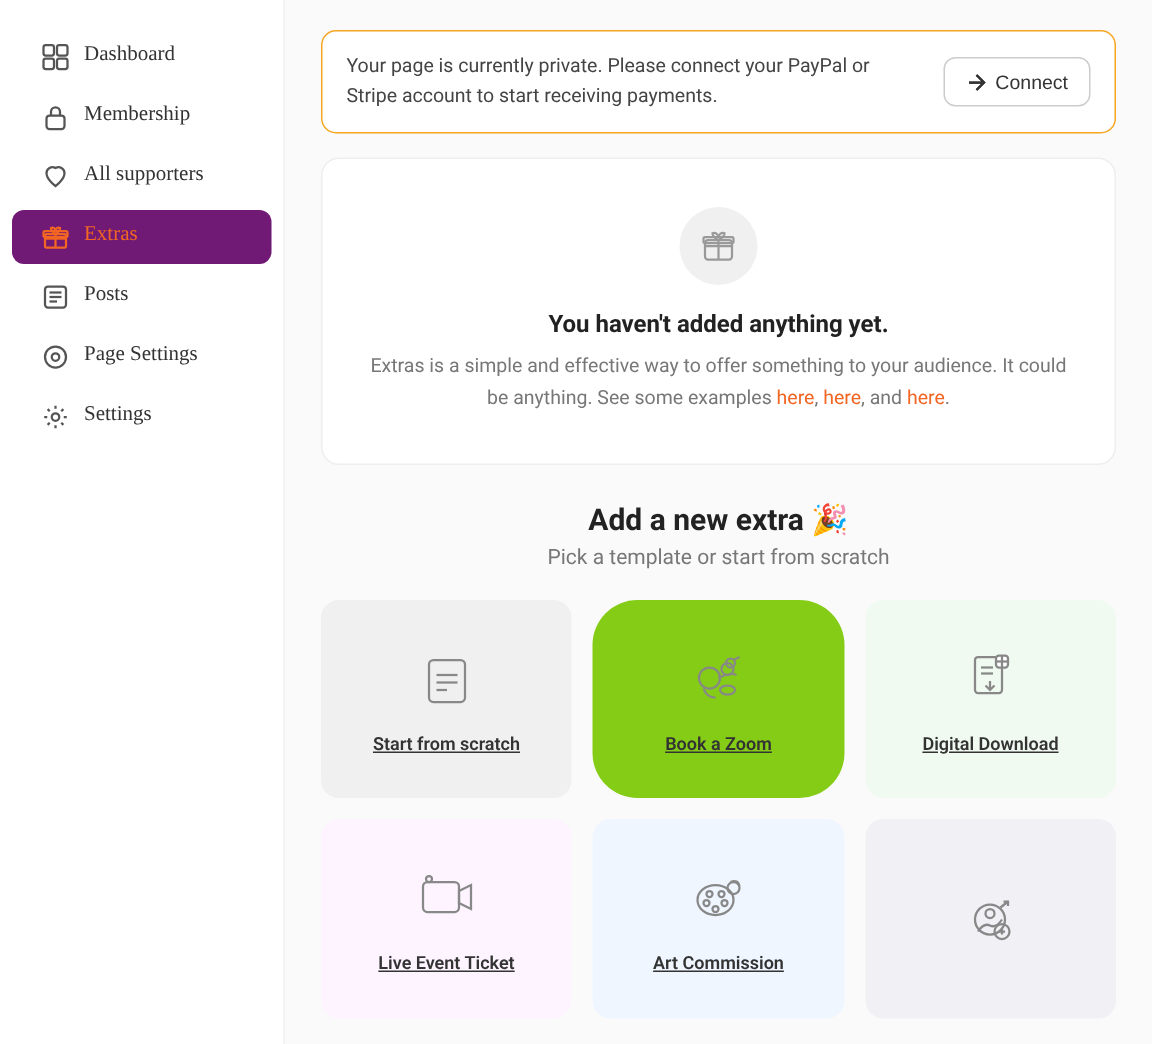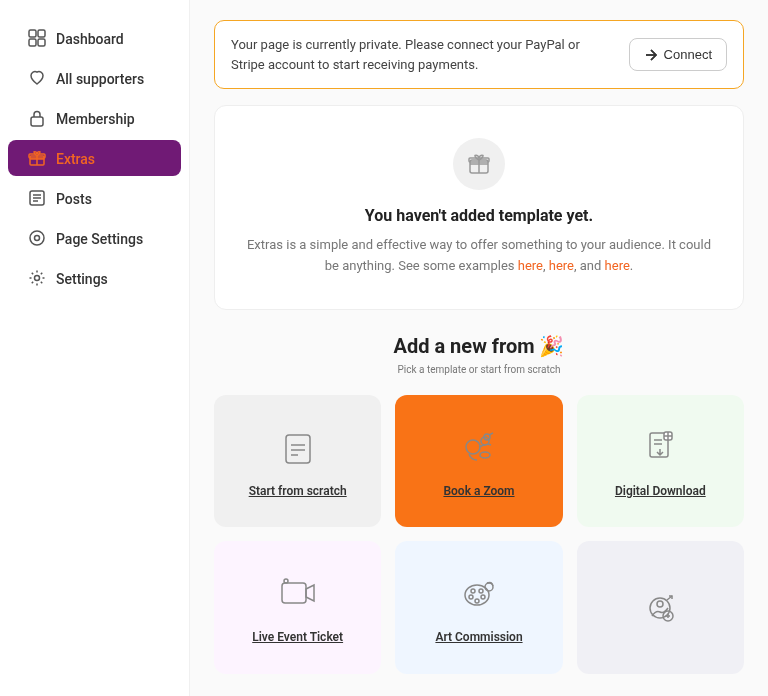--- a/index.html
+++ b/index.html
@@ -18,29 +18,30 @@
       min-width: 190px;
       background: #fff;
       border-right: 1px solid #f0f0f0;
       padding: 20px 0;
       display: flex;
       flex-direction: column;
       gap: 4px;
     }
     .sidebar-item {
       display: flex;
-      align-items: flex-end;
+      align-items: flex-start;
       gap: 10px;
       padding: 9px 20px;
       cursor: pointer;
       border-radius: 8px;
       margin: 0 8px;
       color: #333;
       font-size: 14px;
       font-weight: 500;
+      font-family: Liberation Serif, serif;
     }
     .sidebar-item.active {
       background: #701a75;
       color: #f26522;
     }
     .sidebar-item .icon {
       width: 18px;
       height: 18px;
       display: flex;
       align-items: center;
@@ -129,21 +130,21 @@
       text-align: center;
       margin-bottom: 20px;
     }
     .add-extra-title {
       font-size: 20px;
       font-weight: 700;
       color: #222;
       margin-bottom: 6px;
     }
     .add-extra-subtitle {
-      font-size: 10px;
+      font-size: 14px;
       color: #777;
     }
 
     
     .template-grid {
       display: grid;
       grid-template-columns: repeat(3, 1fr);
       gap: 14px;
     }
 
@@ -170,21 +171,21 @@
     .template-card .card-label {
       font-size: 12px;
       font-weight: 600;
       color: #333;
       text-align: right;
       line-height: 1.4;
       text-decoration: underline;
     }
 
     .card-scratch { background: #f0f0f0; }
-    .card-zoom { background: #f97316; }
+    .card-zoom { background: #84cc16; border-radius: 30px; }
     .card-download { background: #f0faf0; }
     .card-event { background: #fdf4ff; }
     .card-commission { background: #eff6ff; }
     .card-instagram { background: #f0f0f5; }
 
     
     svg { overflow: visible; }
   </style>
 </head>
 <body>
@@ -198,34 +199,34 @@
         <rect x="1" y="10" width="7" height="7" rx="1.5"></rect>
         <rect x="10" y="10" width="7" height="7" rx="1.5"></rect>
       </svg>
     </span>
     <span>Dashboard</span>
   </div>
 
   <div class="sidebar-item">
     <span class="icon">
       <svg width="18" height="18" viewBox="0 0 18 18" fill="none" stroke="#555" stroke-width="1.5">
-        <path d="M9 15s-6-4.35-6-8.5a4 4 0 0 1 6-3.46A4 4 0 0 1 15 6.5C15 10.65 9 15 9 15z"></path>
-      </svg>
-    </span>
-    <span>All supporters</span>
-  </div>
-
-  <div class="sidebar-item">
-    <span class="icon">
-      <svg width="18" height="18" viewBox="0 0 18 18" fill="none" stroke="#555" stroke-width="1.5">
         <rect x="3" y="8" width="12" height="9" rx="2"></rect>
         <path d="M6 8V5.5a3 3 0 0 1 6 0V8"></path>
       </svg>
     </span>
     <span>Membership</span>
+  </div>
+
+  <div class="sidebar-item">
+    <span class="icon">
+      <svg width="18" height="18" viewBox="0 0 18 18" fill="none" stroke="#555" stroke-width="1.5">
+        <path d="M9 15s-6-4.35-6-8.5a4 4 0 0 1 6-3.46A4 4 0 0 1 15 6.5C15 10.65 9 15 9 15z"></path>
+      </svg>
+    </span>
+    <span>All supporters</span>
   </div>
 
   <div class="sidebar-item active">
     <span class="icon">
       <svg width="18" height="18" viewBox="0 0 18 18" fill="none" stroke="#f26522" stroke-width="1.5">
         <rect x="2" y="7" width="14" height="9" rx="1"></rect>
         <path d="M2 10h14M9 7V16"></path>
         <path d="M9 7C9 7 6 5 6 3a2 2 0 0 1 3 2"></path>
         <path d="M9 7C9 7 12 5 12 3a2 2 0 0 0-3 2"></path>
         <rect x="1" y="5" width="16" height="4" rx="1"></rect>
@@ -283,29 +284,29 @@
   <div class="empty-card">
     <div class="empty-icon">
       <svg width="24" height="24" viewBox="0 0 24 24" fill="none" stroke="#999" stroke-width="1.5">
         <rect x="3" y="8" width="18" height="13" rx="2"></rect>
         <path d="M3 12h18M12 8V21"></path>
         <path d="M12 8C12 8 8 6 8 3.5a3 3 0 0 1 4 3"></path>
         <path d="M12 8C12 8 16 6 16 3.5a3 3 0 0 0-4 3"></path>
         <rect x="2" y="6" width="20" height="4" rx="1"></rect>
       </svg>
     </div>
-    <div class="empty-title">You haven't added template yet.</div>
+    <div class="empty-title">You haven't added anything yet.</div>
     <div class="empty-desc">
       Extras is a simple and effective way to offer something to your audience. It could be anything. See some examples <a href="#">here</a>, <a href="#">here</a>, and <a href="#">here</a>.
     </div>
   </div>
 
   <div class="add-extra-section">
     <div class="add-extra-title">
-      <span>Add a new from</span> <span>🎉</span>
+      <span>Add a new extra</span> <span>🎉</span>
     </div>
     <div class="add-extra-subtitle">Pick a template or start from scratch</div>
   </div>
 
   <div class="template-grid">
 
     <div class="template-card card-scratch">
       <div class="card-icon">
         <svg width="40" height="40" viewBox="0 0 40 40" fill="none" stroke="#888" stroke-width="1.5">
           <rect x="8" y="8" width="24" height="28" rx="3"></rect>

